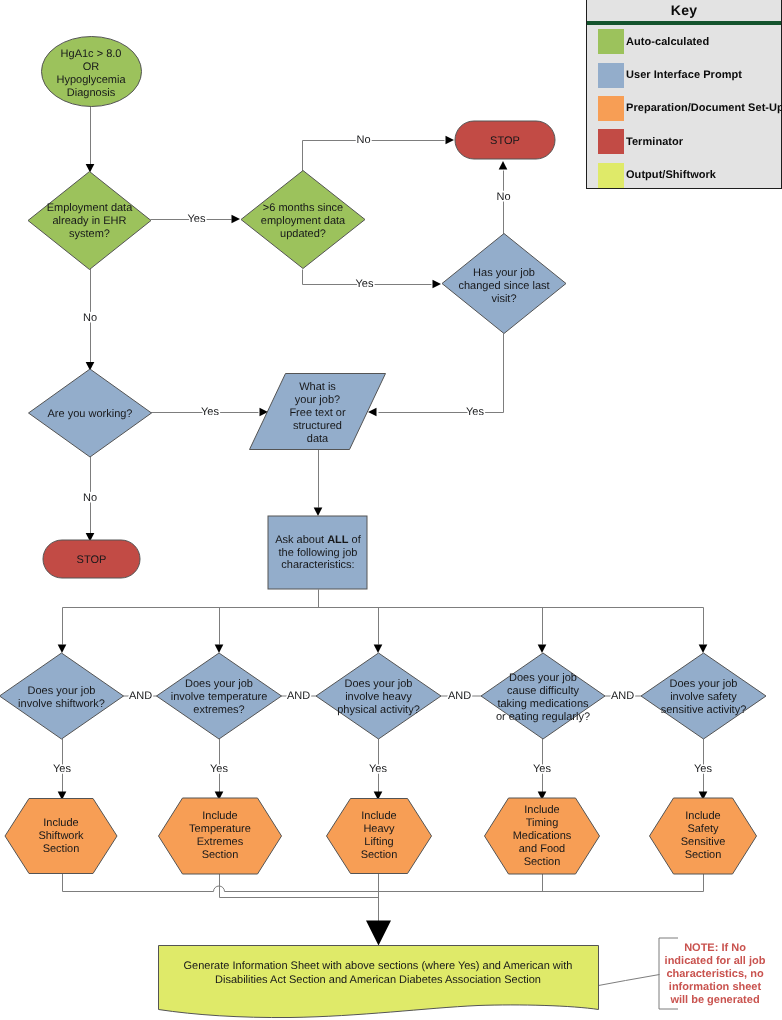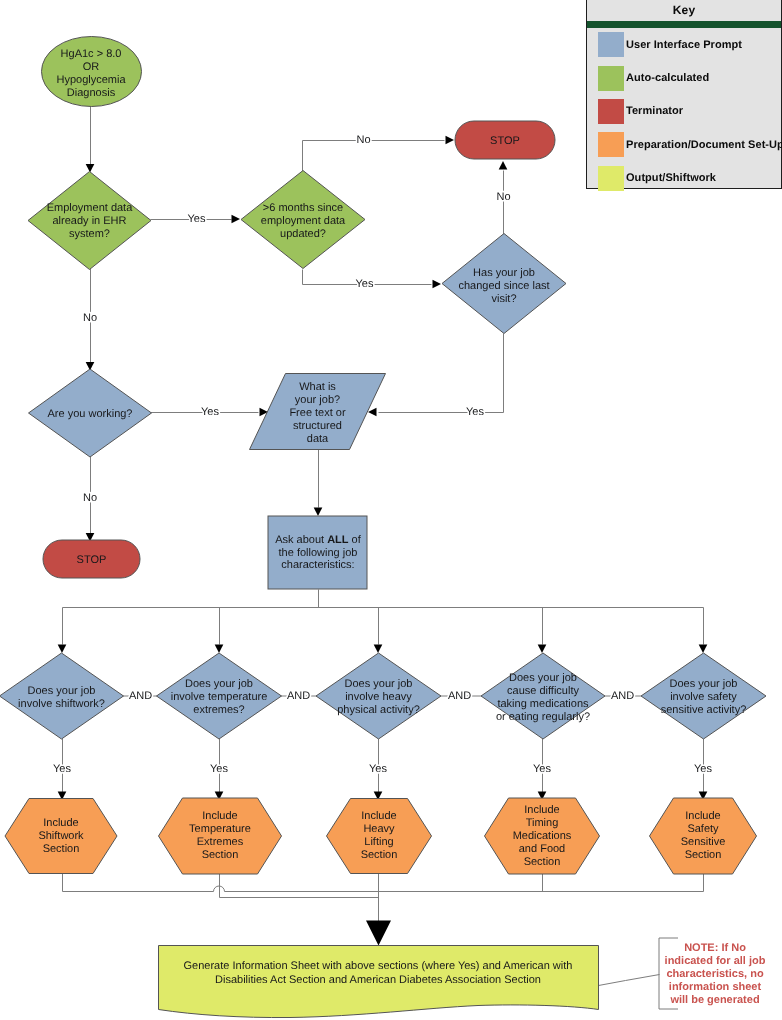--- a/index.html
+++ b/index.html
@@ -16,49 +16,49 @@
         text-anchor:middle;dominant-baseline:middle;}
   .etxt{font-family:"Liberation Sans",sans-serif;font-size:11px;fill:#17181a;
         text-anchor:middle;dominant-baseline:middle;}
   .halo{stroke:#ffffff;stroke-width:3.2px;stroke-linejoin:round;fill:#ffffff;}
   .bold{font-weight:bold;}
   .notetxt{font-family:"Liberation Sans",sans-serif;font-size:11px;font-weight:bold;
            fill:#c9534f;text-anchor:middle;dominant-baseline:middle;}
   
   #key{position:absolute;left:586px;top:-1px;width:196px;height:190px;
        background:#e3e3e3;border:1px solid #1e1e1e;box-sizing:border-box;}
-  #key-title{height:21px;line-height:20px;text-align:center;font-size:12px;
-             font-weight:bold;color:#0b0b0b;border-bottom:7px solid #14532d;
+  #key-title{height:21px;line-height:20px;text-align:center;font-size:14px;
+             font-weight:bold;color:#0b0b0b;border-bottom:4px solid #14532d;
              letter-spacing:0.2px;}
   .key-row{display:flex;align-items:center;height:33.4px;}
   .key-sw{width:26px;height:25px;margin-left:11px;margin-right:2px;flex:0 0 auto;}
   .key-lbl{font-size:11px;font-weight:bold;color:#0b0b0b;white-space:nowrap;
            letter-spacing:0.05px;}
 </style>
 </head>
 <body>
 
 <div id="stage">
 <div id="key">
   <div id="key-title">Key</div>
   <div class="key-row">
+    <div class="key-sw" style="background:#9cc25c"></div>
+    <div class="key-lbl">Auto-calculated</div>
+  </div>
+  <div class="key-row">
     <div class="key-sw" style="background:#93adcb"></div>
     <div class="key-lbl">User Interface Prompt</div>
   </div>
   <div class="key-row">
-    <div class="key-sw" style="background:#9cc25c"></div>
-    <div class="key-lbl">Auto-calculated</div>
+    <div class="key-sw" style="background:#f79e55"></div>
+    <div class="key-lbl">Preparation/Document Set-Up</div>
   </div>
   <div class="key-row">
     <div class="key-sw" style="background:#c24b45"></div>
     <div class="key-lbl">Terminator</div>
-  </div>
-  <div class="key-row">
-    <div class="key-sw" style="background:#f79e55"></div>
-    <div class="key-lbl">Preparation/Document Set-Up</div>
   </div>
   <div class="key-row">
     <div class="key-sw" style="background:#dfea69"></div>
     <div class="key-lbl">Output/Shiftwork</div>
   </div>
 </div>
 <svg id="flow" width="782" height="1020" viewBox="0 0 782 1020">
 <g transform="translate(0.5,0.5)">
 <path class="conn" d="M90,106 L90,166"></path>
 <path class="conn" d="M90,267 L90,534"></path>

